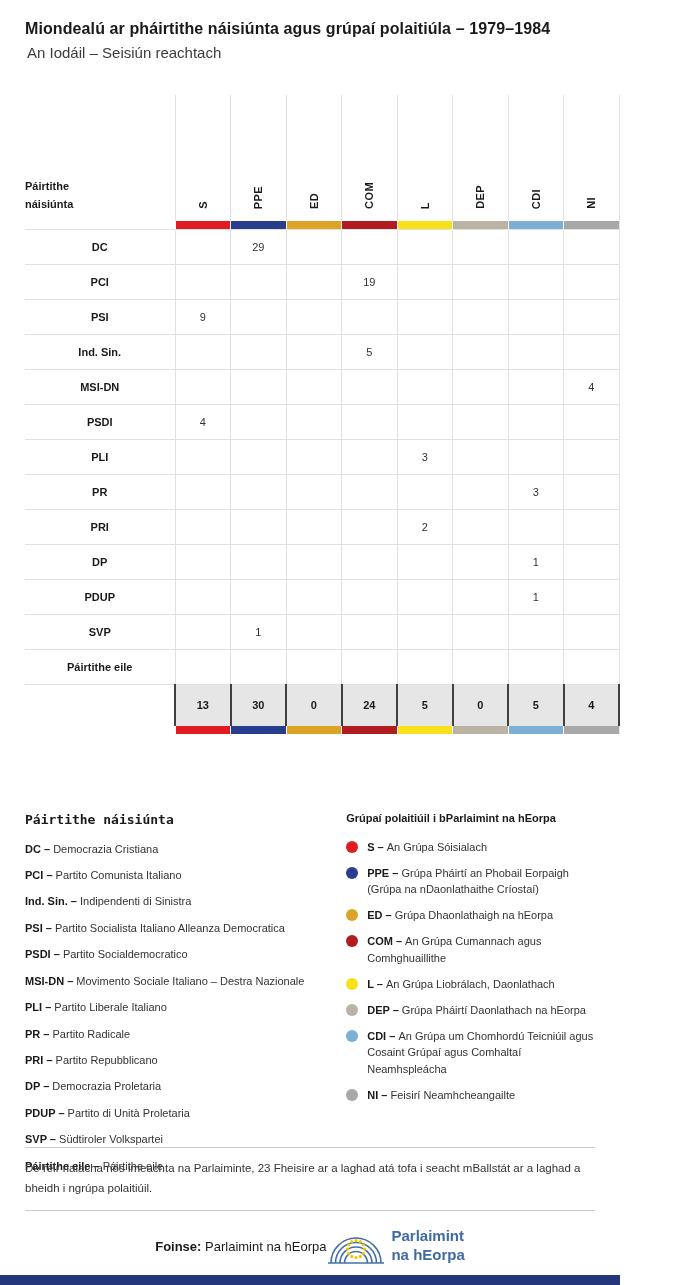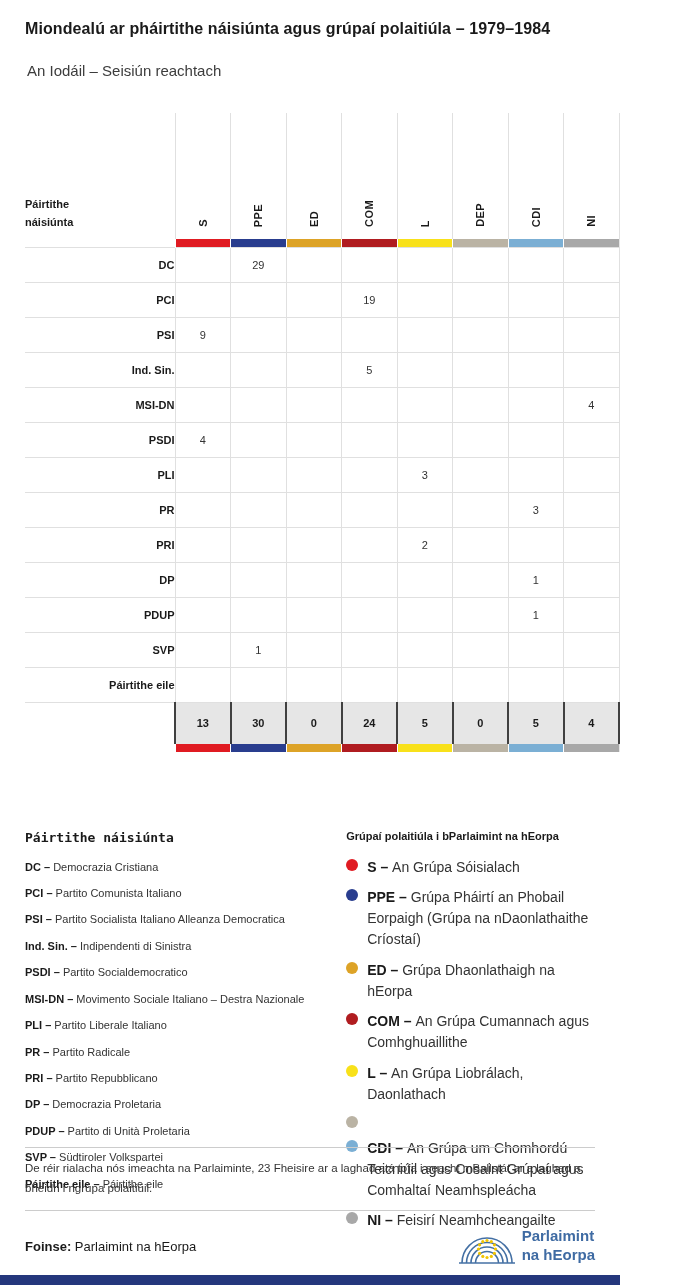--- a/index.html
+++ b/index.html
@@ -1,62 +1,62 @@
 <!DOCTYPE html>
 <html><head>
 <meta charset="utf-8">
 <style>
   * { box-sizing: border-box; margin: 0; padding: 0; }
   html, body { background: #fff; }
   body { font-family: "Liberation Sans", sans-serif; }
   .page { width: 620px; height: 1285px; position: relative; overflow: hidden; background: #fff; padding: 20px 25px 0 25px; }
 
   .title { font-size: 16px; font-weight: 700; color: #1a1a1a; letter-spacing: .1px; }
-  .subtitle { font-size: 15px; font-weight: 400; color: #3c3c3c; margin-top: 24px; padding-left: 2px; }
+  .subtitle { font-size: 15px; font-weight: 400; color: #3c3c3c; margin-top: 6px; padding-left: 2px; }
 
   table.seats { border-collapse: collapse; width: 650px; margin-top: 34px; table-layout: fixed; }
   col.party-col { width: 150px; }
   col.group-col { width: 55.5px; }
   col.total-col { width: 56px; }
   th, td { font-size: 11px; color: #333; }
 
   .party-h { vertical-align: bottom; text-align: left; padding-bottom: 8px; }
   .party-h span { display: block; width: 70px; font-weight: 700; color: #1a1a1a; line-height: 1.65; }
   .group-h { height: 126px; vertical-align: bottom; text-align: center; border-left: 1px solid #e0e0e0; padding-bottom: 10px; }
   .group-h .vert { writing-mode: vertical-rl; transform: rotate(180deg); display: inline-block; font-weight: 700; font-size: 11px; color: #1a1a1a; letter-spacing: .4px; }
   .total-h { vertical-align: bottom; text-align: left; font-weight: 700; color: #1a1a1a; background: #e6e6e6; border-left: 1px solid #e0e0e0; padding: 0 3px 8px 6px; overflow-wrap: anywhere; line-height: 1.55; }
 
   .bar-row td { padding: 0; height: 8px; }
   .bar-cell { border-left: 1px solid #fff; }
   .bar-cell .bar { height: 8px; width: 100%; }
   .blank { background: #fff; border: none; }
   .total-bg { background: #e6e6e6; }
 
   tbody th, tbody td { border-top: 1px solid #e0e0e0; height: 35px; vertical-align: middle; }
-  tbody .party { text-align: right; font-weight: 700; color: #1a1a1a; }
+  tbody .party { text-align: center; font-weight: 700; color: #1a1a1a; }
   tbody .val { text-align: center; border-left: 1px solid #e0e0e0; color: #333; }
   tbody .total { text-align: center; font-weight: 700; color: #1a1a1a; background: #e6e6e6; border-left: 1px solid #e0e0e0; }
 
   .totals-row td { border-top: 1px solid #e0e0e0; height: 41px; vertical-align: middle; }
   .totals-row .tval { background: #e6e6e6; text-align: center; font-weight: 700; color: #1a1a1a; border-left: 2px solid #404040; }
 
   .legends { display: flex; margin-top: 78px; }
   .legend-left { width: 365px; padding-right: 20px; }
   .legend-right { width: 285px; }
   .legend-left h3 { font-family: "DejaVu Sans Mono", monospace; font-size: 13px; font-weight: 700; color: #1a1a1a; margin-bottom: 15px; }
   .pl-item { font-size: 11px; color: #333; margin-bottom: 10.5px; line-height: 1.45; }
   .pl-item strong, .gl-item strong { color: #1a1a1a; font-weight: 700; }
   .legend-right h3 { font-size: 11px; font-weight: 700; color: #1a1a1a; margin-bottom: 15px; }
-  .gl-item { display: flex; gap: 9px; font-size: 14px; color: #333; margin-bottom: 9.5px; line-height: 1.5; }
+  .gl-item { display: flex; gap: 9px; font-size: 11px; color: #333; margin-bottom: 9.5px; line-height: 1.5; }
   .dot { width: 12px; height: 12px; border-radius: 50%; flex: 0 0 12px; margin-top: 2px; }
 
   .footer { position: absolute; left: 25px; right: 25px; bottom: 18px; }
   .rule { border: none; border-top: 1px solid #cccccc; }
   .note { font-size: 11.5px; color: #333; line-height: 1.75; margin: 10px 0 12px 0; }
-  .source-row { display: flex; justify-content: space-between; align-items: center; margin-top: 14px; }
+  .source-row { display: flex; justify-content: center; align-items: center; margin-top: 14px; }
   .source { font-size: 13px; color: #1a1a1a; }
   .source strong { font-weight: 700; }
   .ep-logo { display: flex; align-items: center; gap: 5px; }
   .ep-logo-text { font-size: 15px; font-weight: 700; color: #3f6ba3; line-height: 1.25; }
   .bottom-bar { position: absolute; left: 0; right: 0; bottom: 0; height: 10px; background: #24377c; }
 </style>
 </head>
 <body>
 
 <div class="page">
@@ -315,35 +315,35 @@
         </tr>
     </tfoot>
   </table>
 
   <div class="legends">
     <div class="legend-left">
       <h3>Páirtithe náisiúnta</h3>
       <div id="party-legend-list">
           <div class="pl-item"><strong>DC – </strong>Democrazia Cristiana</div>
           <div class="pl-item"><strong>PCI – </strong>Partito Comunista Italiano</div>
+          <div class="pl-item"><strong>Ind. Sin. – </strong>Indipendenti di Sinistra</div>
           <div class="pl-item"><strong>PSI – </strong>Partito Socialista Italiano Alleanza Democratica</div>
-          <div class="pl-item"><strong>Ind. Sin. – </strong>Indipendenti di Sinistra</div>
           <div class="pl-item"><strong>PSDI – </strong>Partito Socialdemocratico</div>
           <div class="pl-item"><strong>MSI-DN – </strong>Movimento Sociale Italiano – Destra Nazionale</div>
           <div class="pl-item"><strong>PLI – </strong>Partito Liberale Italiano</div>
           <div class="pl-item"><strong>PR – </strong>Partito Radicale</div>
           <div class="pl-item"><strong>PRI – </strong>Partito Repubblicano</div>
           <div class="pl-item"><strong>DP – </strong>Democrazia Proletaria</div>
           <div class="pl-item"><strong>PDUP – </strong>Partito di Unità Proletaria</div>
           <div class="pl-item"><strong>SVP – </strong>Südtiroler Volkspartei</div>
           <div class="pl-item"><strong>Páirtithe eile – </strong>Páirtithe eile</div>
         </div>
     </div>
     <div class="legend-right">
-      <h3>Grúpaí polaitiúla i bParlaimint na hEorpa</h3>
+      <h3>Grúpaí polaitiúil i bParlaimint na hEorpa</h3>
       <div id="group-legend-list">
           <div class="gl-item">
             <span class="dot" style="background: rgb(224, 27, 34);"></span>
             <span class="gl-text"><strong>S – </strong>An Grúpa Sóisialach</span>
           </div>
           <div class="gl-item">
             <span class="dot" style="background: rgb(41, 61, 142);"></span>
             <span class="gl-text"><strong>PPE – </strong>Grúpa Pháirtí an Phobail Eorpaigh (Grúpa na nDaonlathaithe Críostaí)</span>
           </div>
           <div class="gl-item">
@@ -353,20 +353,21 @@
           <div class="gl-item">
             <span class="dot" style="background: rgb(176, 28, 32);"></span>
             <span class="gl-text"><strong>COM – </strong>An Grúpa Cumannach agus Comhghuaillithe</span>
           </div>
           <div class="gl-item">
             <span class="dot" style="background: rgb(248, 225, 26);"></span>
             <span class="gl-text"><strong>L – </strong>An Grúpa Liobrálach, Daonlathach</span>
           </div>
           <div class="gl-item">
             <span class="dot" style="background: rgb(186, 179, 164);"></span>
+            <span class="gl-text"><strong>DEP – </strong>Grúpa Pháirtí Daonlathach na hEorpa</span>
           </div>
           <div class="gl-item">
             <span class="dot" style="background: rgb(123, 175, 212);"></span>
             <span class="gl-text"><strong>CDI – </strong>An Grúpa um Chomhordú Teicniúil agus Cosaint Grúpaí agus Comhaltaí Neamhspleácha</span>
           </div>
           <div class="gl-item">
             <span class="dot" style="background: rgb(168, 168, 168);"></span>
             <span class="gl-text"><strong>NI – </strong>Feisirí Neamhcheangailte</span>
           </div>
         </div>

